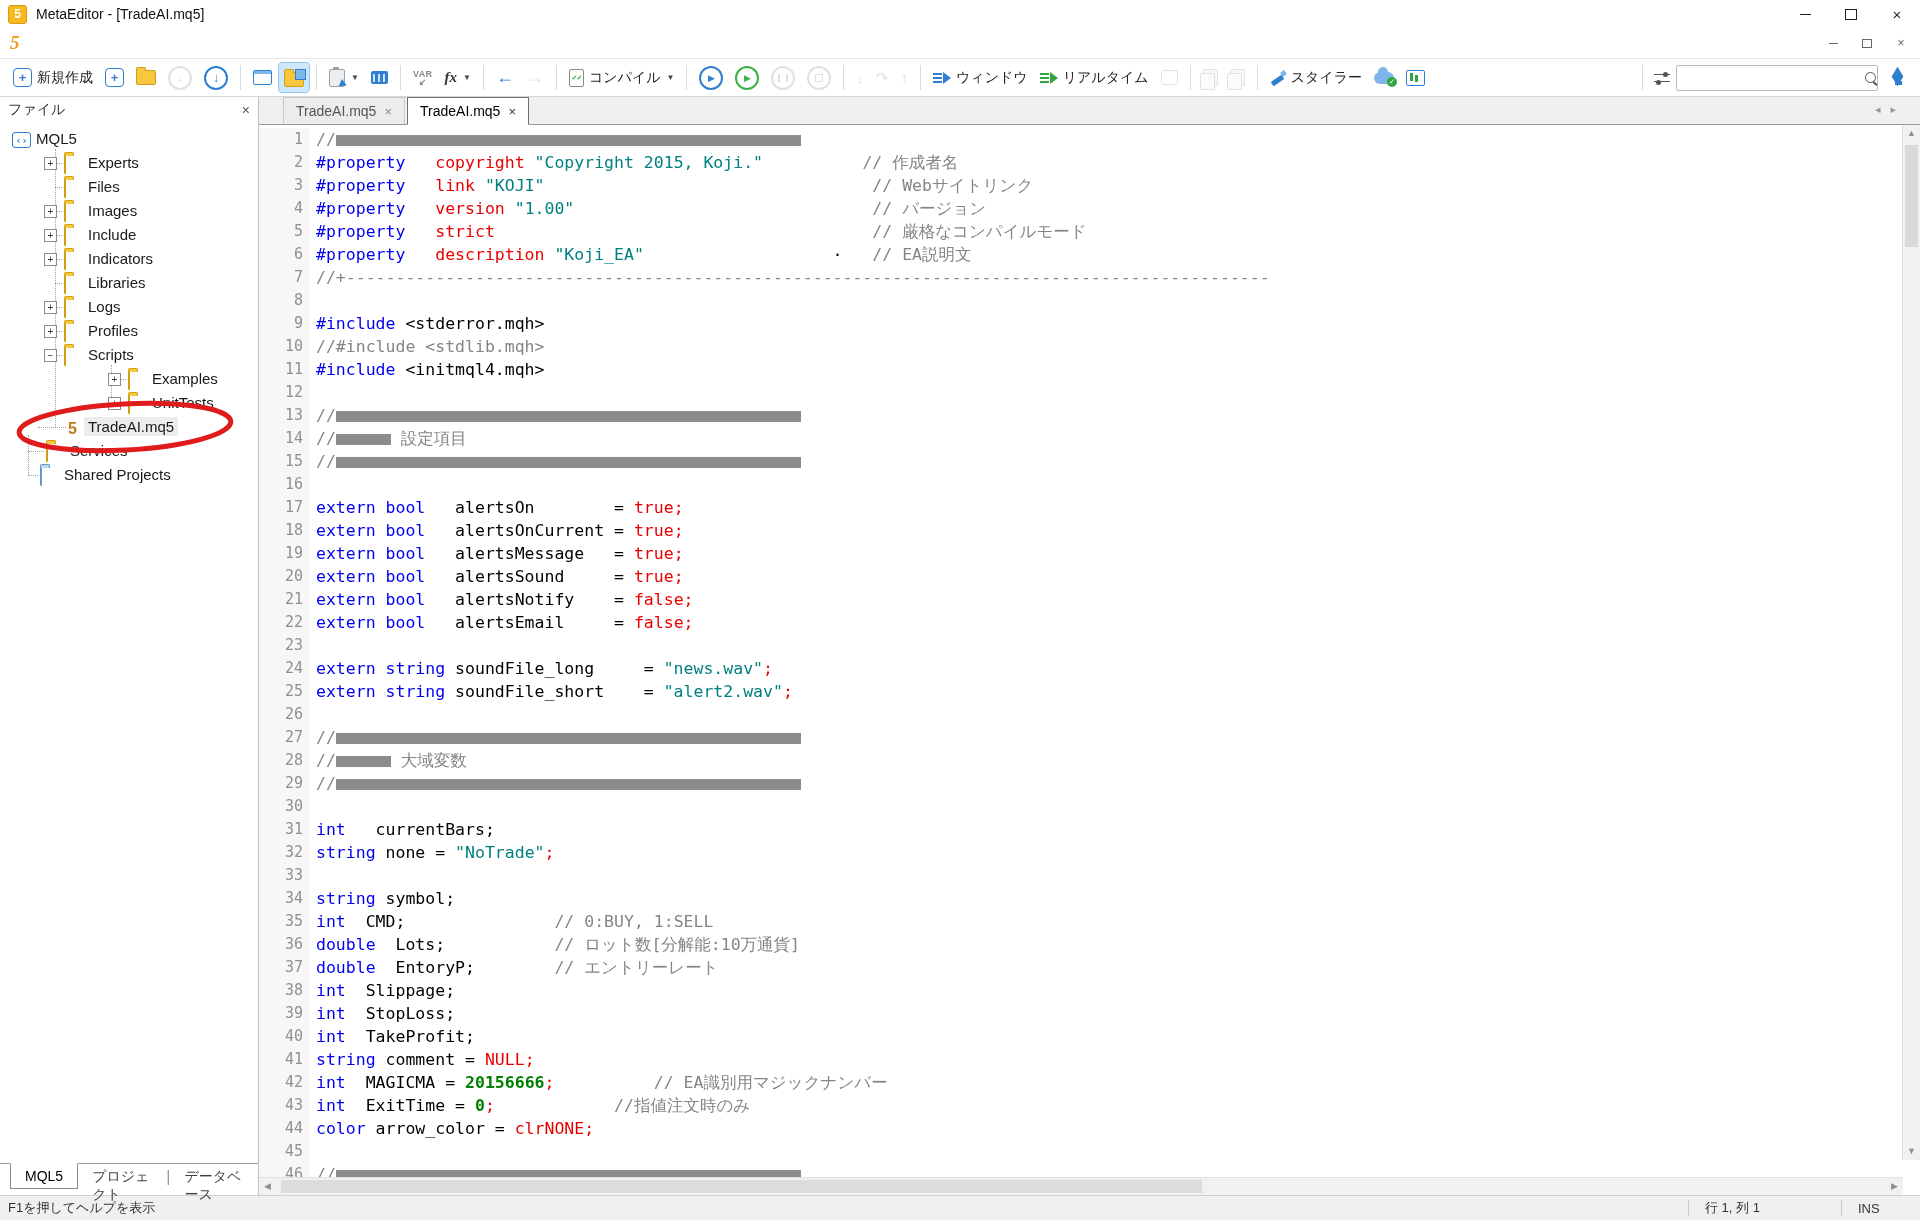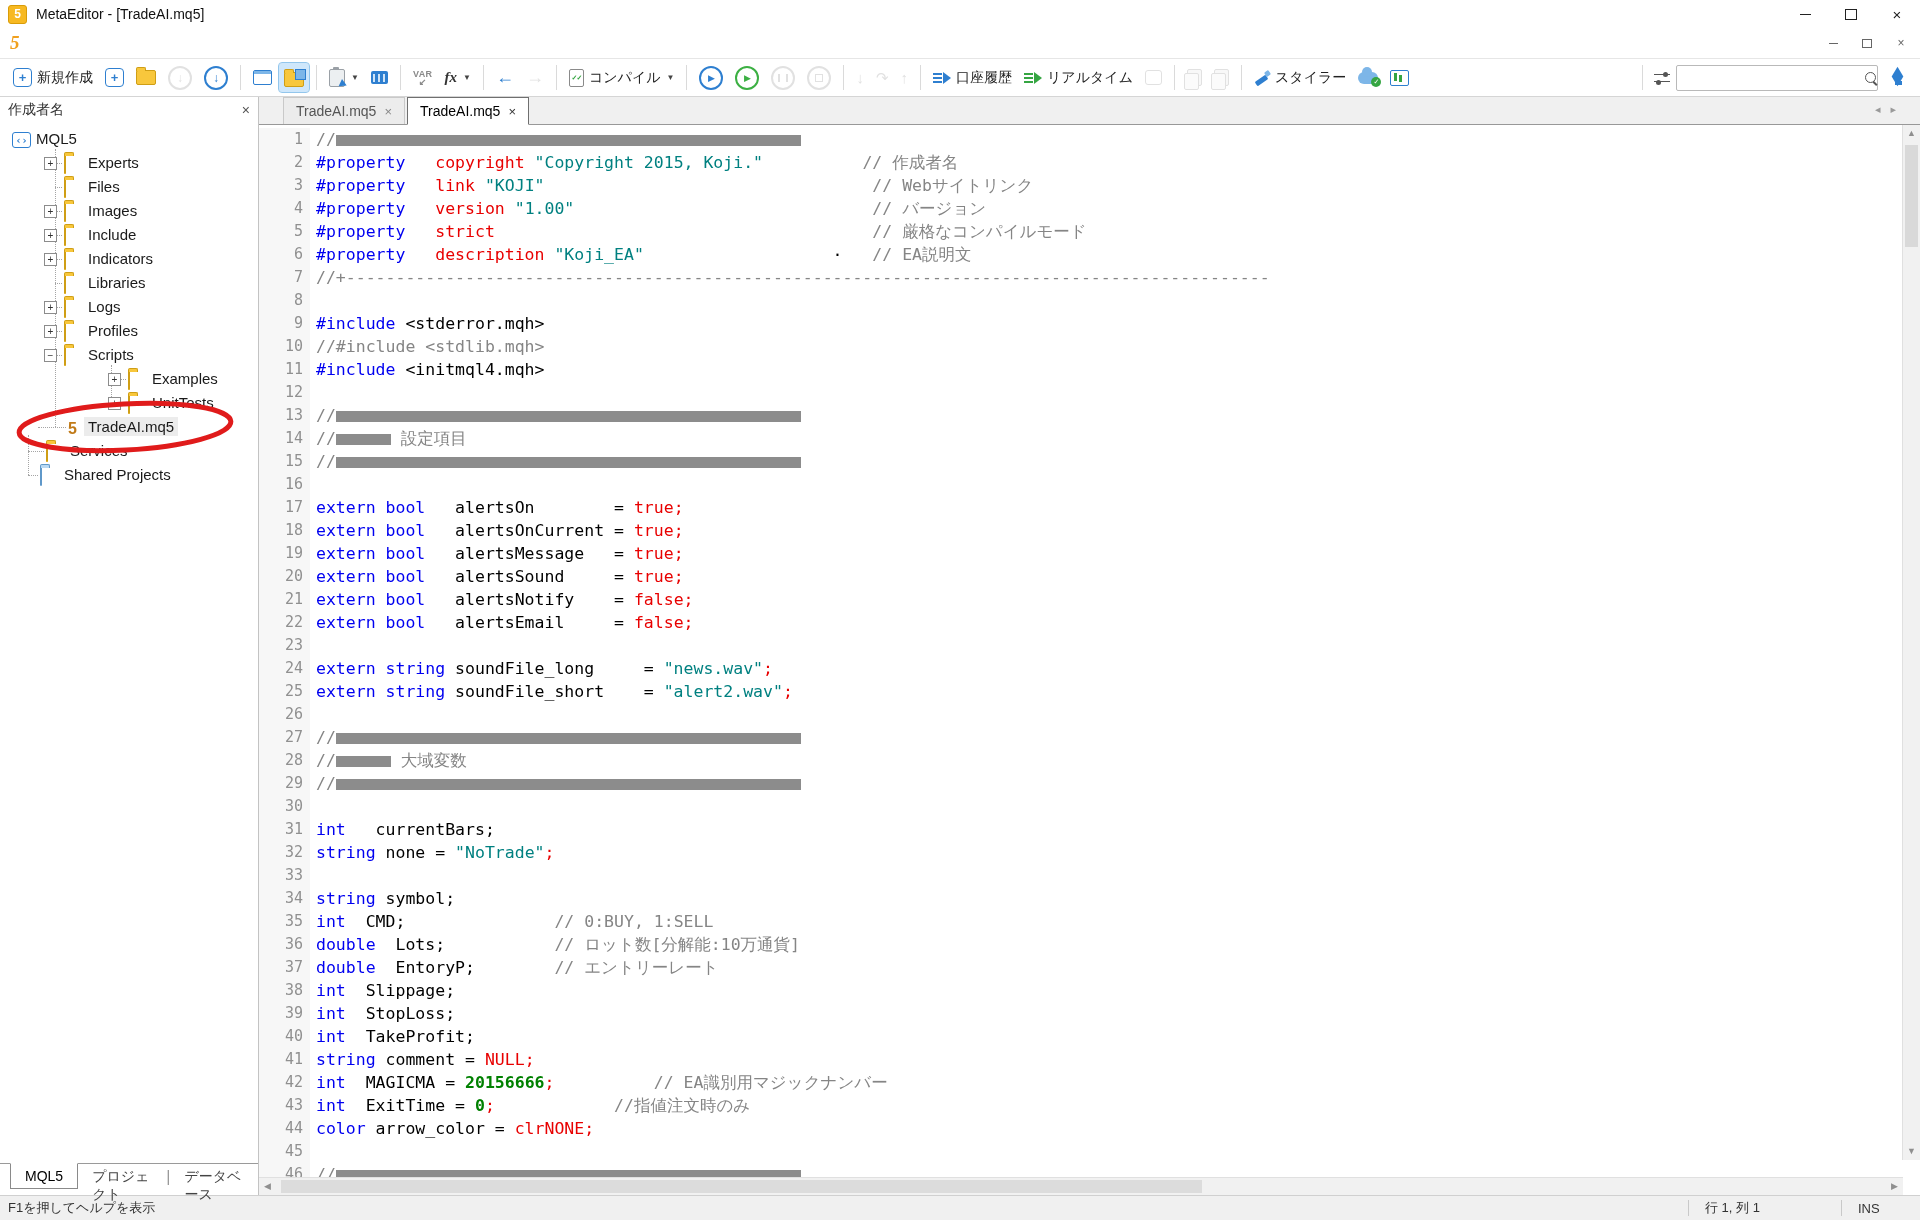--- a/index.html
+++ b/index.html
@@ -266,21 +266,21 @@
     </div>
     <div class="tbtn dis">
       <span class="stepico">↷</span>
     </div>
     <div class="tbtn dis">
       <span class="stepico">↑</span>
     </div>
     <div class="sep"></div>
     <div class="tbtn">
       <span class="ahicon"></span>
-      <span class="lbl">口座履歴</span>
+      <span class="lbl">ウィンドウ</span>
     </div>
     <div class="tbtn">
       <span class="ahicon g"></span>
       <span class="lbl">リアルタイム</span>
     </div>
     <div class="tbtn dis">
       <span class="chartbox"></span>
     </div>
     <div class="sep"></div>
     <div class="tbtn dis">
@@ -315,21 +315,21 @@
       <div class="tbtn">
         <span class="cap"></span>
       </div>
     </div>
   </div>
 
   <div class="main">
 
     <div class="navigator">
       <div class="navheader">
-        <span>作成者名</span>
+        <span>ファイル</span>
         <span class="navclose">×</span>
       </div>
       <div class="navbody">
         <div class="tree" id="tree">
             <div class="guide" style="left: 55px; top: 26px; height: 278px;"></div>
             <div class="guide" style="left: 111px; top: 242px; height: 38px;"></div>
             <div class="guide" style="left: 28px; top: 312px; height: 40px;"></div>
             <div class="trow">
               <span class="ticon" style="left: 12px;">
                 <span class="rooticon">‹›</span>

